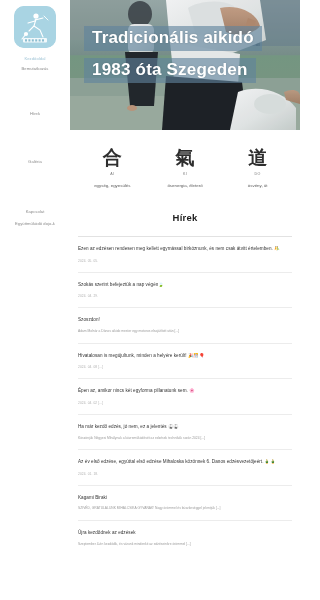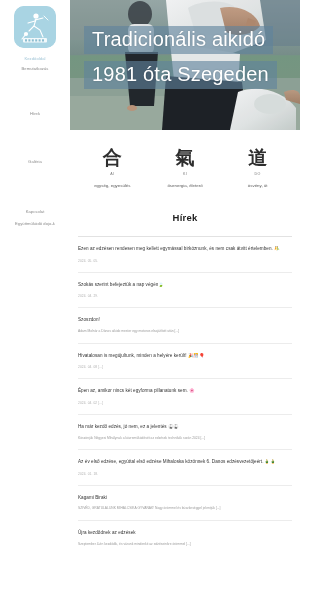--- a/index.html
+++ b/index.html
@@ -56,22 +56,22 @@
   .hero .photo { position: absolute; inset: 0; }
   .hero-texts {
     position: absolute; left: 14px; top: 26px;
     display: flex; flex-direction: column; gap: 7px;
     z-index: 3;
   }
   .hero-line {
     display: inline-block;
     background: rgba(96,131,156,0.62);
     color: #ffffff;
-    font-size: 20px;
-    font-weight: 400;
+    font-size: 17px;
+    font-weight: 700;
     letter-spacing: .2px;
     padding: 2px 8px 3px 8px;
     width: max-content;
     white-space: nowrap;
     text-shadow: 0 0 2px rgba(0,0,0,.18);
   }
 
   
   .kanji-band {
     display: flex; width: 230px;
@@ -204,21 +204,21 @@
         <path d="M168 92 C190 84 214 92 226 108 L226 130 L160 130 Z" fill="url(#gi)"></path>
         <ellipse cx="200" cy="104" rx="16" ry="10" fill="#e4e9e7"></ellipse>
 
         <path d="M214 92 C222 88 230 90 230 96 L230 104 L216 100 Z" fill="url(#skin)" opacity=".9"></path>
 
         <rect x="0" y="0" width="230" height="130" fill="#2b3a45" opacity="0.07"></rect>
       </svg>
 
       <div class="hero-texts">
         <span class="hero-line">Tradicionális aikidó</span>
-        <span class="hero-line">1981 óta Szegeden</span>
+        <span class="hero-line">1983 óta Szegeden</span>
       </div>
     </section>
 
     <section class="kanji-band">
       <div class="kanji-col">
         <div class="kanji-char">合</div>
         <div class="kanji-rom">AI</div>
         <div class="kanji-desc">egység, egyesülés</div>
       </div>
       <div class="kanji-col">

